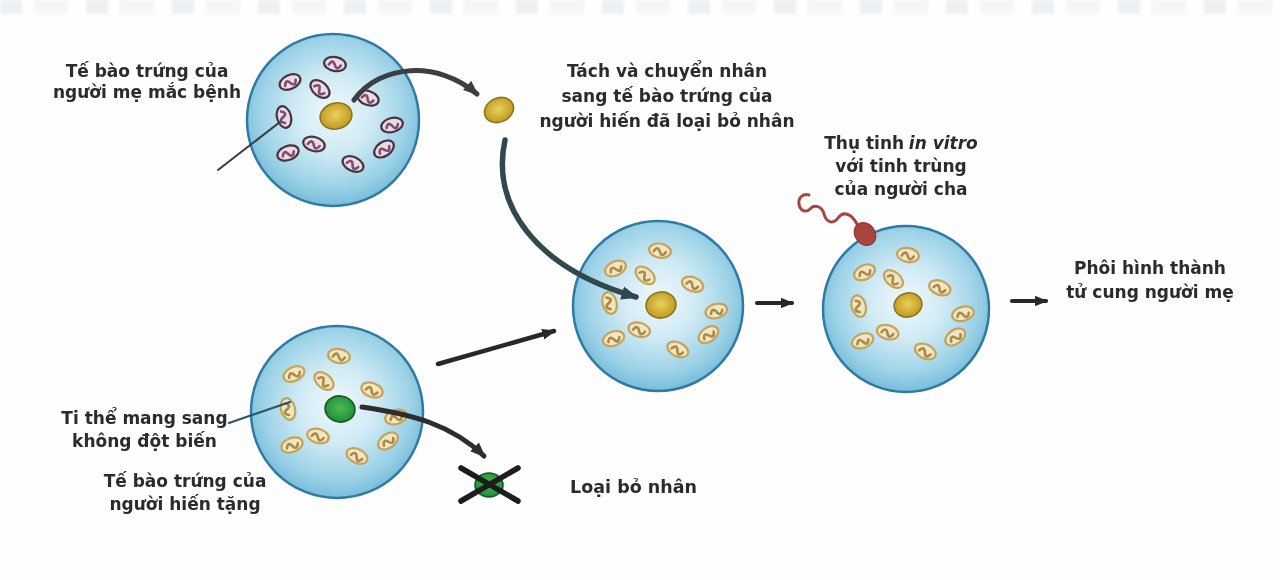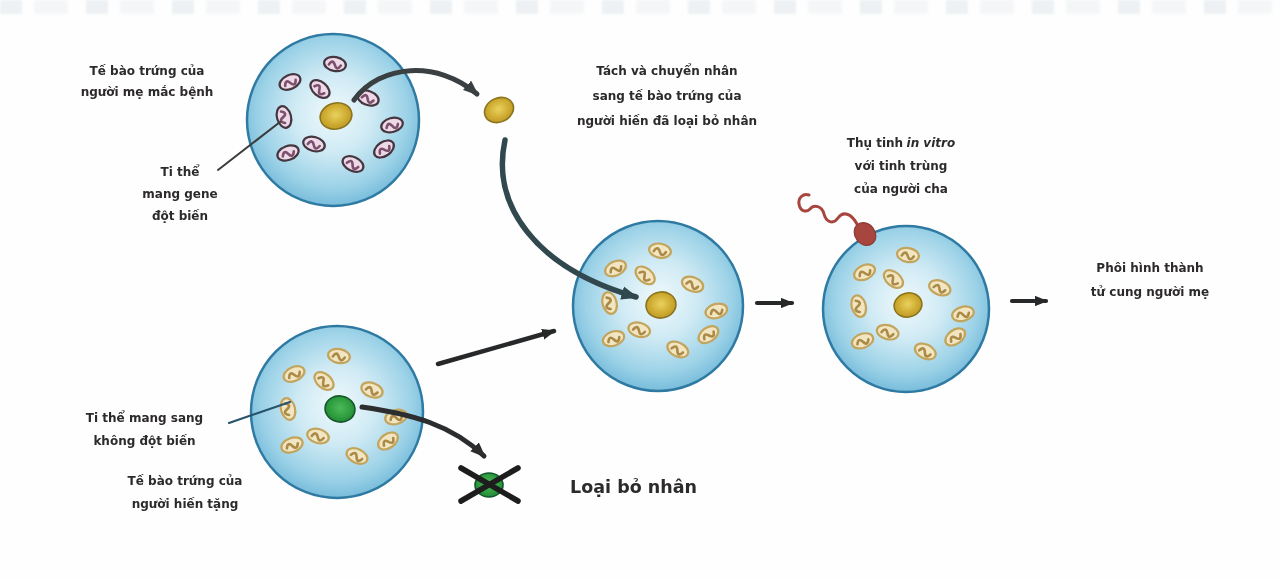--- a/index.html
+++ b/index.html
@@ -4,21 +4,21 @@
 <style>
   html,body{margin:0;padding:0;}
   body{
     width:1280px;height:580px;position:relative;overflow:hidden;
     background:#fefefe;
     font-family:"DejaVu Sans","Liberation Sans",sans-serif;
   }
   .stage{position:absolute;left:0;top:0;width:1280px;height:580px;}
   svg.diagram{position:absolute;left:0;top:0;}
   .lbl{
-    position:absolute;color:#2d2a2b;font-weight:bold;font-size:12px;
+    position:absolute;color:#2d2a2b;font-weight:bold;font-size:17px;
     text-align:center;line-height:21px;letter-spacing:0;
   }
   .lbl .ln{display:block;}
   .artifact{
     position:absolute;left:0;top:0;width:1280px;height:14px;
     background:repeating-linear-gradient(90deg,
       rgba(125,155,175,.13) 0 22px, rgba(125,155,175,0) 22px 34px,
       rgba(125,155,175,.08) 34px 68px, rgba(125,155,175,0) 68px 86px);
     filter:blur(1px);
   }
@@ -263,25 +263,20 @@
         <path d="M 857 224 C 851 213 843 211 838 218 C 833 225 826 222 824 214 C 822 206 814 204 810 209 C 806 213 800 211 799 204 C 798 198 803 193 809 195" fill="none" stroke="#a8453f" stroke-width="3" stroke-linecap="round"></path>
         <ellipse cx="0" cy="0" rx="10" ry="12" transform="translate(865,234) rotate(-38)" fill="#a8453f" stroke="#8d3a35" stroke-width="1.2"></ellipse>
       </g>
     </svg>
 
   <div class="lbl" style="left:47px;top:61px;width:200px;line-height:21px;">
     <span class="ln">Tế bào trứng của</span>
     <span class="ln">người mẹ mắc bệnh</span>
   </div>
 
-  <div class="lbl" style="left:100px;top:161px;width:160px;line-height:22px;">
-    <span class="ln">Ti thể</span>
-    <span class="ln">mang gene</span>
-    <span class="ln">đột biến</span>
-  </div>
 
   <div class="lbl" style="left:527px;top:59px;width:280px;line-height:25px;">
     <span class="ln">Tách và chuyển nhân</span>
     <span class="ln">sang tế bào trứng của</span>
     <span class="ln">người hiến đã loại bỏ nhân</span>
   </div>
 
   <div class="lbl" style="left:806px;top:124px;width:190px;line-height:23px;margin-top:8px;">
     <span class="ln"><span class="pref">Thụ tinh</span><span class="it">in vitro</span></span>
     <span class="ln">với tinh trùng</span>

